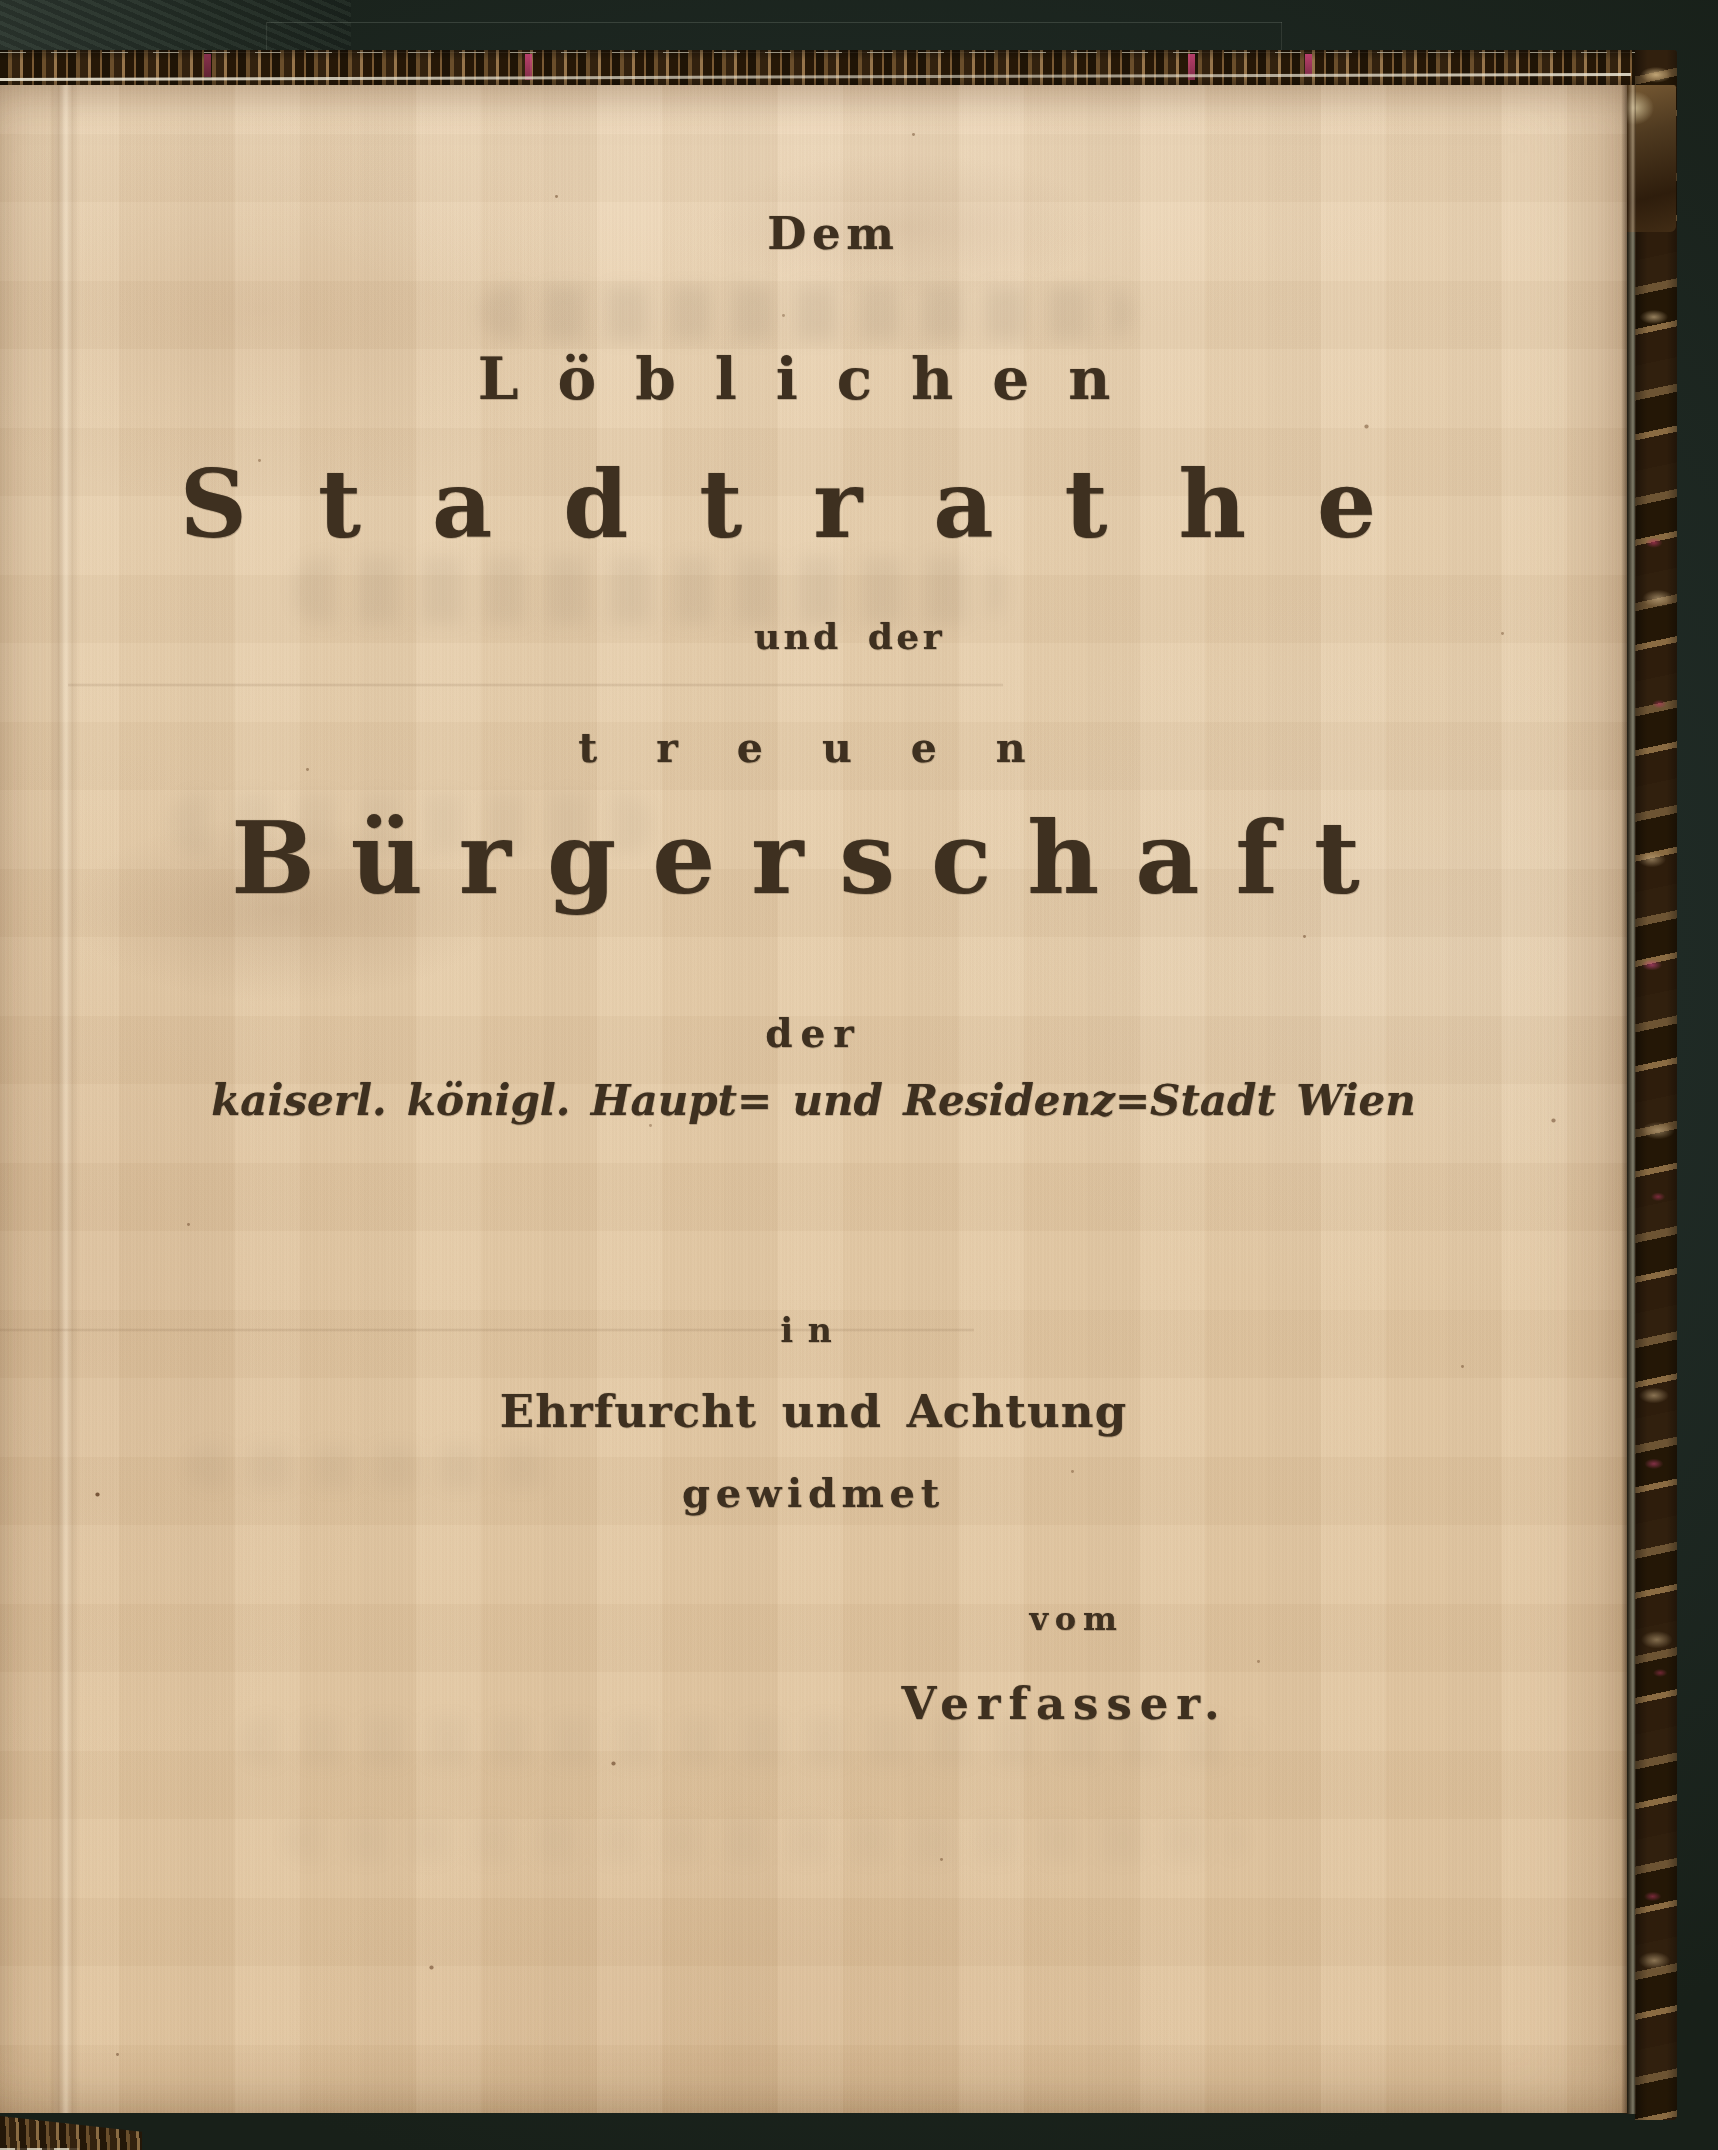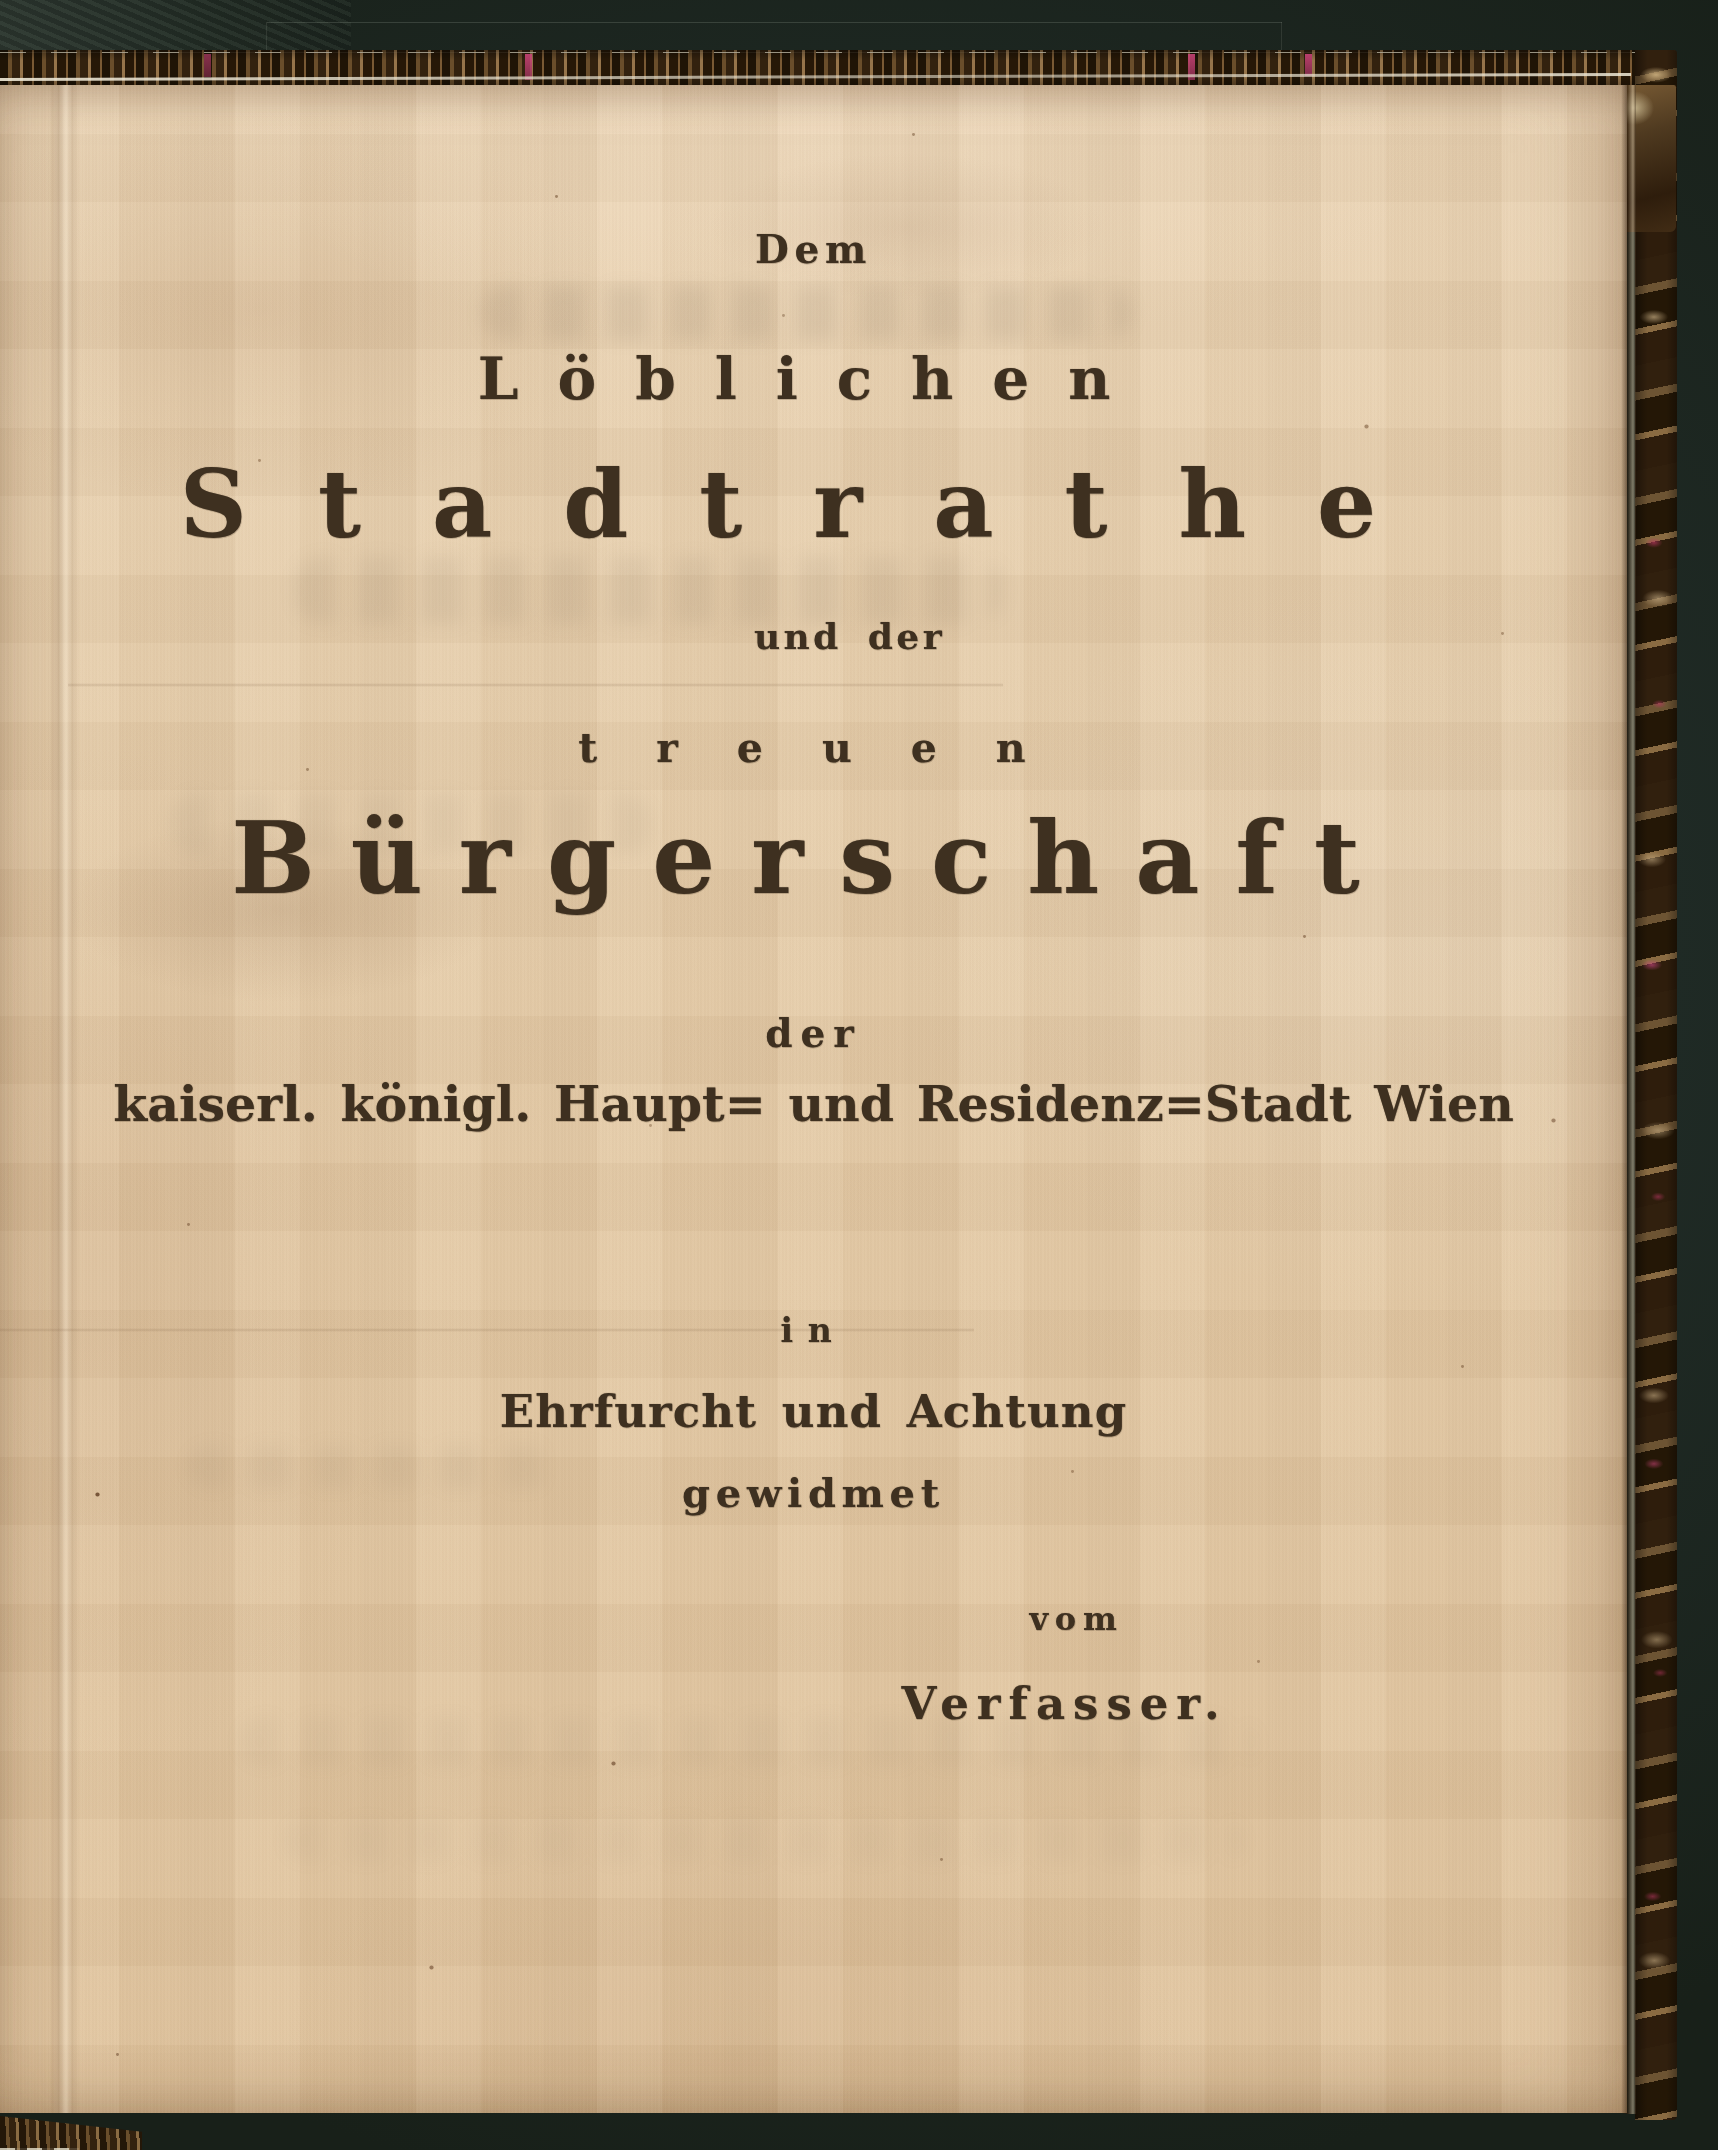--- a/index.html
+++ b/index.html
@@ -103,28 +103,28 @@
        430px 1881px 0 0.6px rgba(96,60,34,.55),1461px 1280px 0 0 rgba(110,75,45,.5),
        116px 1968px 0 0 rgba(96,60,34,.5),1501px 547px 0 0 rgba(110,75,45,.45),
        782px 229px 0 0 rgba(110,75,45,.4),1071px 1385px 0 0 rgba(110,75,45,.45),
        258px 374px 0 0 rgba(110,75,45,.45),1552px 1034px 0 0.6px rgba(96,60,34,.5),
        649px 1039px 0 0 rgba(110,75,45,.4);}
 
   
   .line{left:0;width:100%;text-align:center;white-space:nowrap;
         color:#3e3020;font-weight:bold;line-height:1;
         text-shadow:0 0 1.1px rgba(62,46,28,.5),0.6px 0.6px 0 rgba(62,46,28,.18);}
-  .l-dem        {top:145px; font-size:39px; letter-spacing:5.7px;}
+  .l-dem        {top:126px; font-size:45px; letter-spacing:5.7px;margin-left:20px;}
   .l-loeblichen {top:265px; font-size:58px;letter-spacing:39px;}
   .l-stadtrathe {top:373px; font-size:93px;letter-spacing:71px;}
   .l-undder     {top:533px; font-size:36px; letter-spacing:3.4px; word-spacing:10.2px;margin-left:36px;}
   .l-treuen     {top:643px;font-size:41px; letter-spacing:59px;padding-left:36px;}
   .l-buergerschaft{top:724px;font-size:99px;letter-spacing:36px;}
   .l-der        {top:929px;font-size:39px; letter-spacing:8px;}
-  .l-city       {top:995px;font-size:49px; letter-spacing:0;   word-spacing:5.7px;}
+  .l-city       {top:995px;font-size:42px; letter-spacing:0;   word-spacing:5.7px;font-style:italic;}
   .l-in         {top:1229px;font-size:33px; letter-spacing:14.7px;}
   .l-ehrfurcht  {top:1304px;font-size:45px; letter-spacing:1.1px; word-spacing:8px;}
   .l-gewidmet   {top:1388px;font-size:40px; letter-spacing:5.7px;}
   .l-vom        {top:1518px;font-size:32px; letter-spacing:6.8px;transform:translateX(263px);}
   .l-verfasser  {top:1596px;font-size:45px; letter-spacing:8px;transform:translateX(251px);}
 </style>
 </head>
 <body>
 
 <div class="scene">

